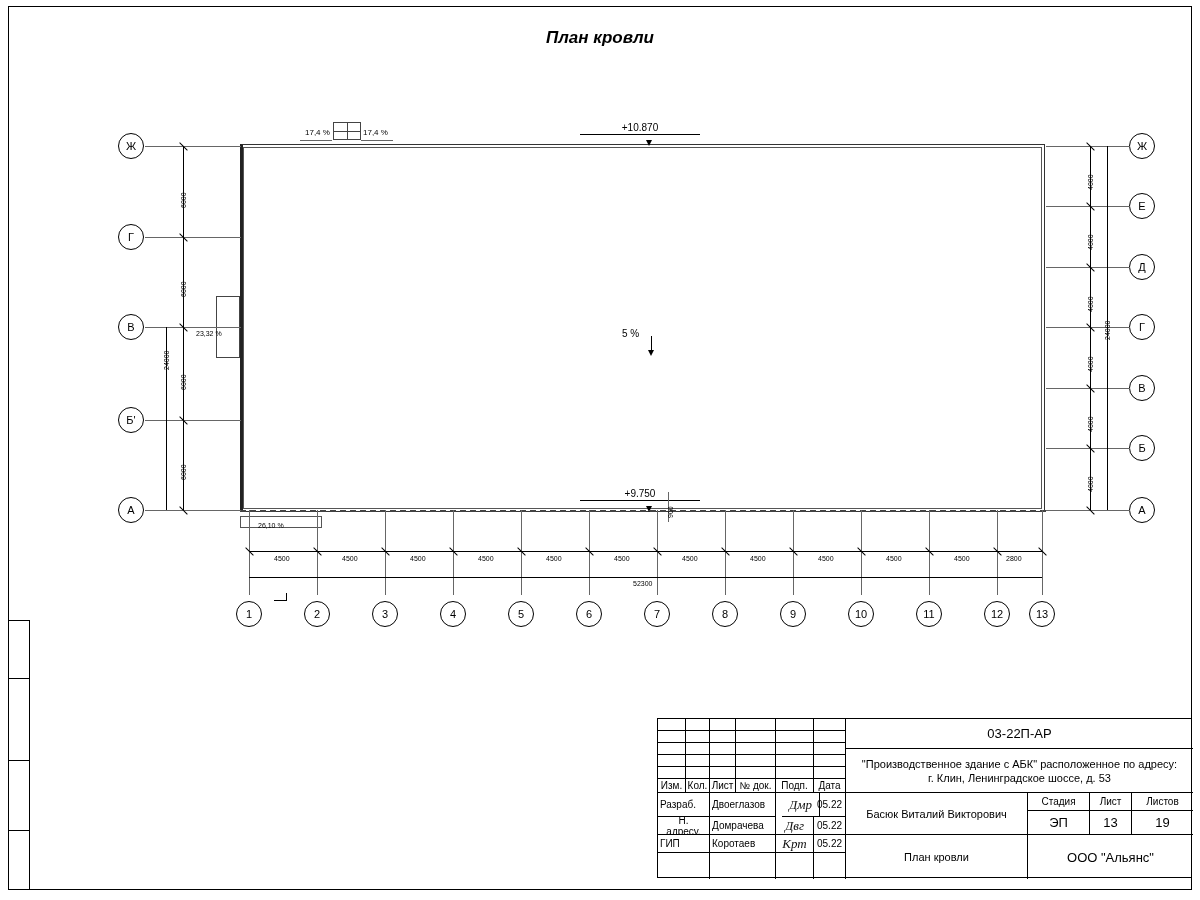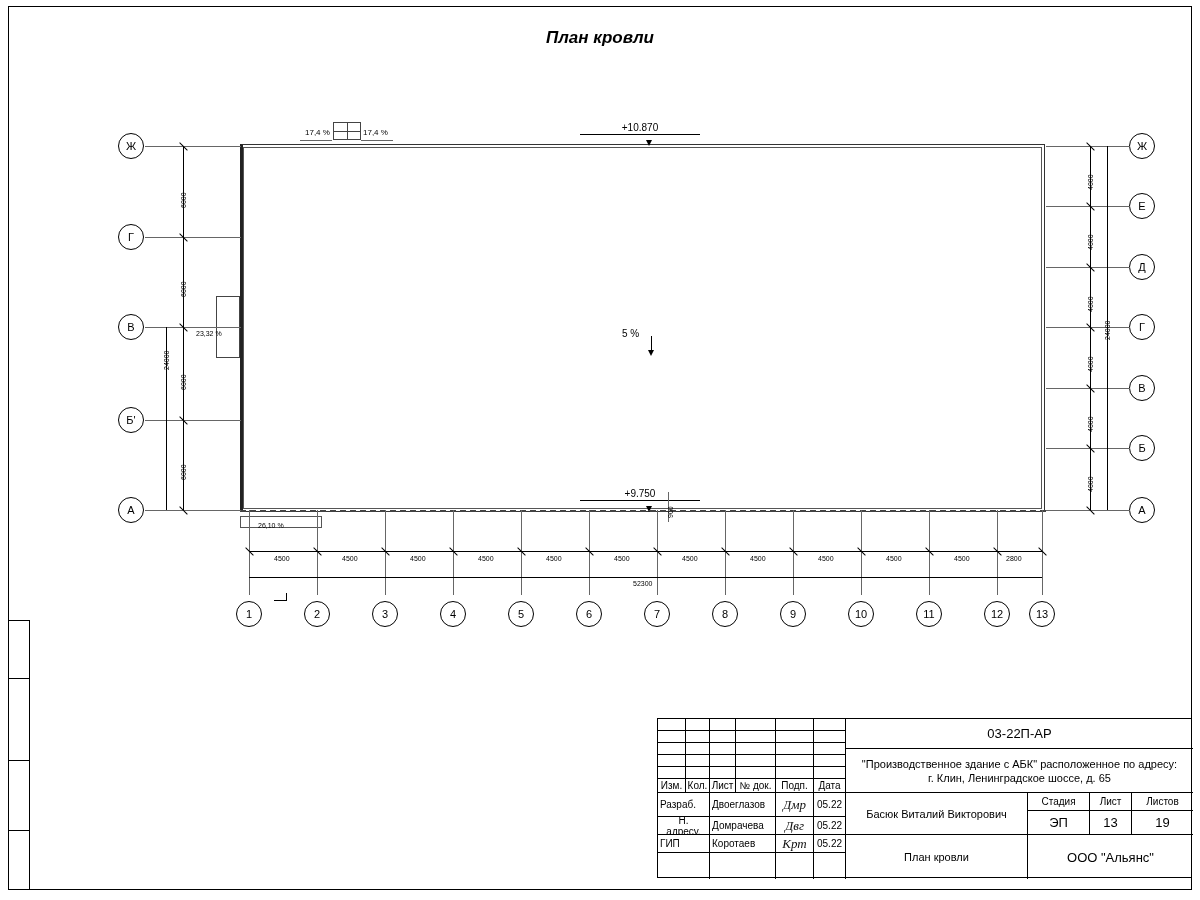--- a/index.html
+++ b/index.html
@@ -445,21 +445,21 @@
 
     <div class="cell b-r b-b" style="left:0; top:60px; width:28px; height:14px;">Изм.</div>
     <div class="cell b-r b-b" style="left:28px; top:60px; width:24px; height:14px;">Кол.</div>
     <div class="cell b-r b-b" style="left:52px; top:60px; width:26px; height:14px;">Лист</div>
     <div class="cell b-r b-b" style="left:78px; top:60px; width:40px; height:14px;">№ док.</div>
     <div class="cell b-r b-b" style="left:118px; top:60px; width:38px; height:14px;text-align:right;">Подп.</div>
     <div class="cell b-r b-b" style="left:156px; top:60px; width:32px; height:14px;">Дата</div>
 
     <div class="cell b-r b-b left" style="left:0; top:74px; width:52px; height:24px;">Разраб.</div>
     <div class="cell b-r b-b left" style="left:52px; top:74px; width:66px; height:24px;">Двоеглазов</div>
-    <div class="cell b-r b-b sig" style="left:118px; top:74px; width:38px; height:24px;">Дмр</div>
+    <div class="cell b-r b-b sig" style="left:124px; top:74px; width:38px; height:24px;">Дмр</div>
     <div class="cell b-r b-b" style="left:156px; top:74px; width:32px; height:24px;">05.22</div>
 
     <div class="cell b-r b-b left" style="left:0; top:98px; width:52px; height:18px;">Н. адресу.</div>
     <div class="cell b-r b-b left" style="left:52px; top:98px; width:66px; height:18px;">Домрачева</div>
     <div class="cell b-r b-b sig" style="left:118px; top:98px; width:38px; height:18px;">Двг</div>
     <div class="cell b-r b-b" style="left:156px; top:98px; width:32px; height:18px;">05.22</div>
 
     <div class="cell b-r b-b left" style="left:0; top:116px; width:52px; height:18px;">ГИП</div>
     <div class="cell b-r b-b left" style="left:52px; top:116px; width:66px; height:18px;">Коротаев</div>
     <div class="cell b-r b-b sig" style="left:118px; top:116px; width:38px; height:18px;">Крт</div>
@@ -467,21 +467,21 @@
 
     <div class="cell b-r" style="left:0; top:134px; width:52px; height:26px;"></div>
     <div class="cell b-r" style="left:52px; top:134px; width:66px; height:26px;"></div>
     <div class="cell b-r" style="left:118px; top:134px; width:38px; height:26px;"></div>
     <div class="cell b-r" style="left:156px; top:134px; width:32px; height:26px;"></div>
 
     <div class="cell b-b bold big" style="left:188px; top:0; width:347px; height:30px;">03-22П-АР</div>
 
     <div class="cell b-b" style="left:188px; top:30px; width:347px; height:44px; flex-direction:column; font-size:11px; line-height:14px;">
       <div>"Производственное здание с АБК" расположенное по адресу:</div>
-      <div>г. Клин, Ленинградское шоссе, д. 65</div>
+      <div>г. Клин, Ленинградское шоссе, д. 53</div>
     </div>
 
     <div class="cell b-r b-b" style="left:188px; top:74px; width:182px; height:42px; font-size:11px;">Басюк Виталий Викторович</div>
 
     <div class="cell b-r b-b" style="left:370px; top:74px; width:62px; height:18px;">Стадия</div>
     <div class="cell b-r b-b" style="left:432px; top:74px; width:42px; height:18px;">Лист</div>
     <div class="cell b-b" style="left:474px; top:74px; width:61px; height:18px;text-align:right;">Листов</div>
 
     <div class="cell b-r b-b big" style="left:370px; top:92px; width:62px; height:24px;">ЭП</div>
     <div class="cell b-r b-b big" style="left:432px; top:92px; width:42px; height:24px;">13</div>

